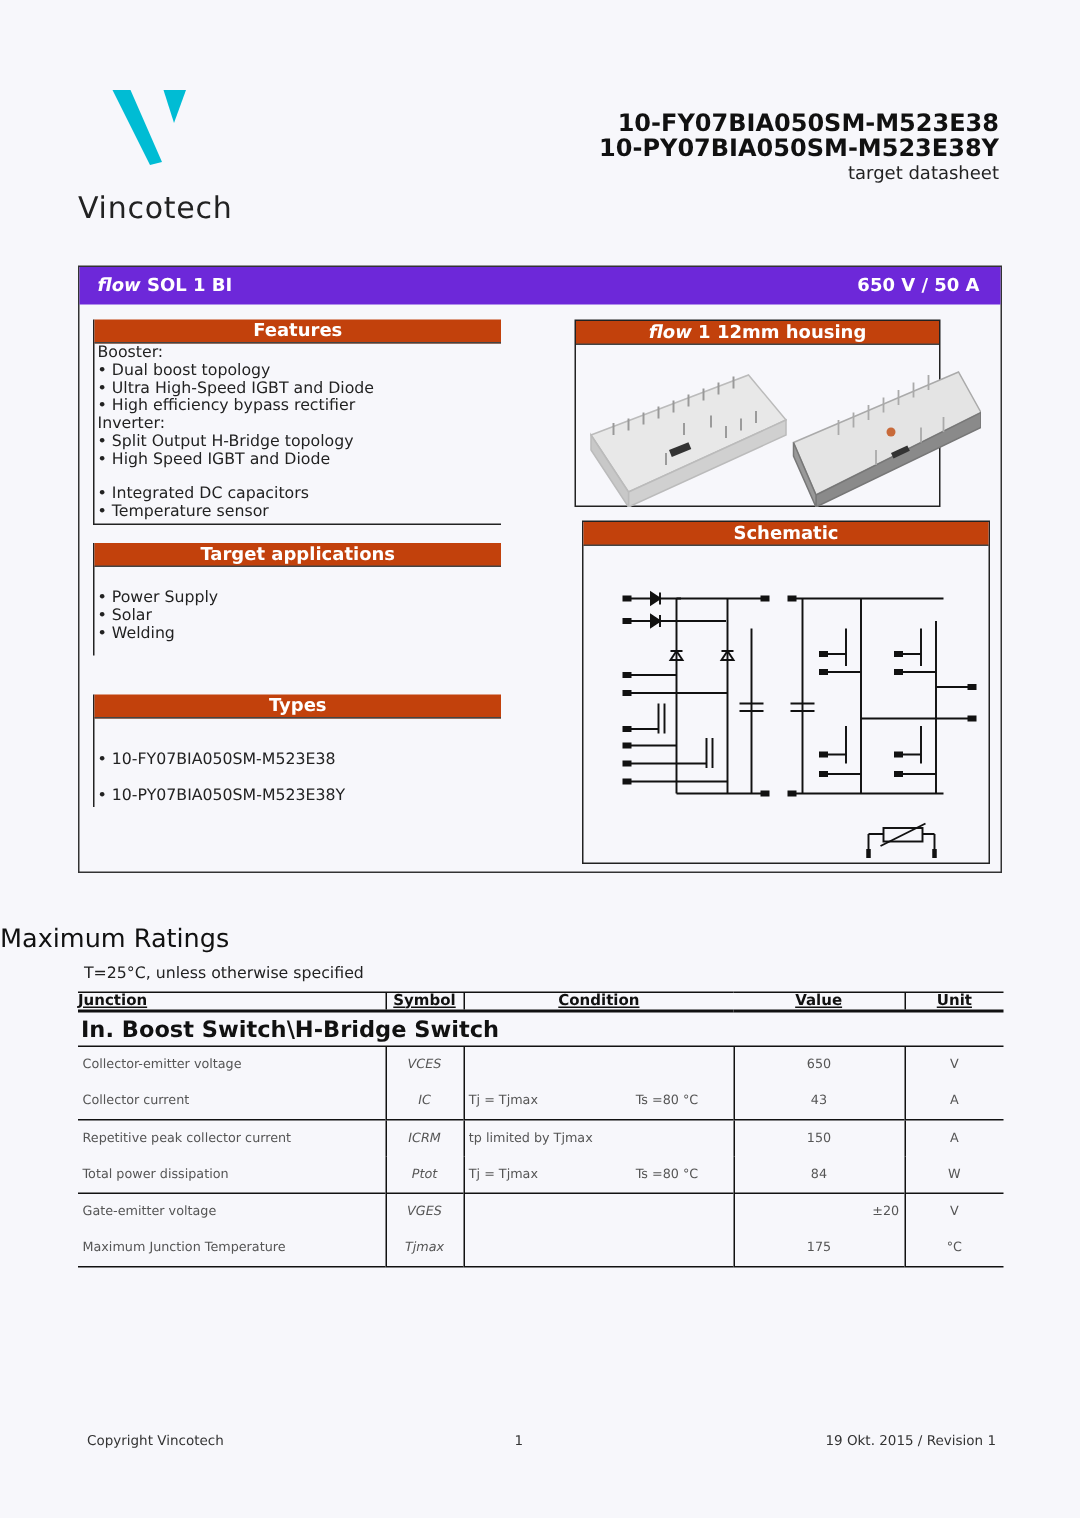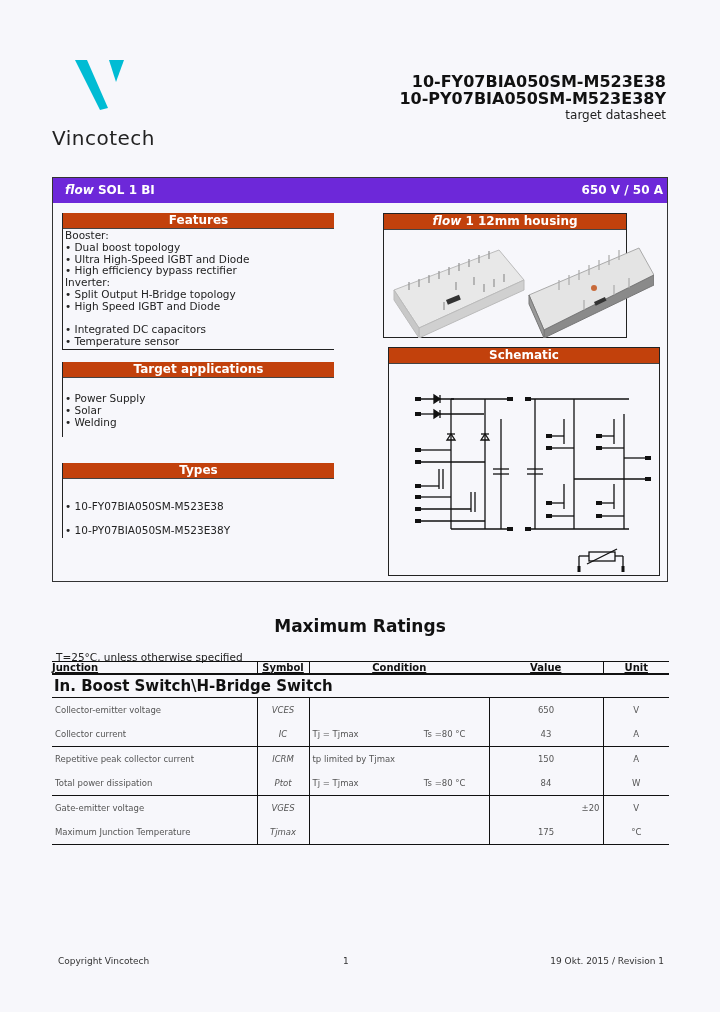--- a/index.html
+++ b/index.html
@@ -6,27 +6,27 @@
   body { width:720px; height:1012px; background:#f7f7fb; position:relative; overflow:hidden;
          font-family:"DejaVu Sans", sans-serif; color:#111; }
   .abs { position:absolute; }
   .logo-name { left:52px; top:126px; font-size:20px; letter-spacing:0.5px; color:#222; font-family:"DejaVu Sans", sans-serif; }
   .pn { right:54px; text-align:right; font-weight:bold; font-size:16px; font-family:"DejaVu Sans", sans-serif; }
   .ds { right:54px; top:108px; font-size:12px; color:#222; }
   .frame { left:52px; top:177px; width:616px; height:405px; border:1px solid #333; box-sizing:border-box; }
   .band { position:absolute; left:0; top:0; width:100%; height:25px; background:#6d28d9; color:#fff;
           font-weight:bold; font-size:12px; line-height:25px; }
   .band .l { position:absolute; left:12px; }
-  .band .r { position:absolute; right:4px; }
+  .band .r { position:absolute; right:14px; }
   .box { position:absolute; border:1px solid #222; background:#f7f7fb; box-sizing:border-box; }
   .box-h { height:15px; background:#c2410c; color:#fff; font-weight:bold; font-size:12px; text-align:center; line-height:15px; border-bottom:1px solid #444; }
   .list { font-size:10.5px; line-height:11.8px; padding:1px 0 0 2px; color:#222; }
   .list div { white-space:nowrap; }
-  .mr-title { left:0; width:720px; top:616px; text-align:center; font-weight:bold; font-size:17px; }
-  .cond { left:56px; top:643px; font-size:10.5px; color:#222;margin-top:8px; }
+  .mr-title { left:0; width:720px; top:616px; text-align:left; font-weight:normal; font-size:17px; }
+  .cond { left:56px; top:643px; font-size:10.5px; color:#222; }
   table.rt { position:absolute; left:52px; top:661px; width:617px; border-collapse:collapse; font-size:8.5px; color:#555; }
   table.rt th { font-size:10px; font-weight:bold; color:#111; text-decoration:underline; height:11px; padding:0; border-top:1px solid #111; border-bottom:2px solid #111; line-height:10px; }
   table.rt td { height:24px; padding:0 3px; }
   .vl { border-left:1px solid #111; }
   .grp td { border-top:1px solid #111; }
   .sect { font-size:15px; font-weight:bold; color:#111; height:22px !important; padding:0 2px !important; }
   .footer { top:956px; font-size:9px; color:#333; }
 </style>
 </head>
 <body>

